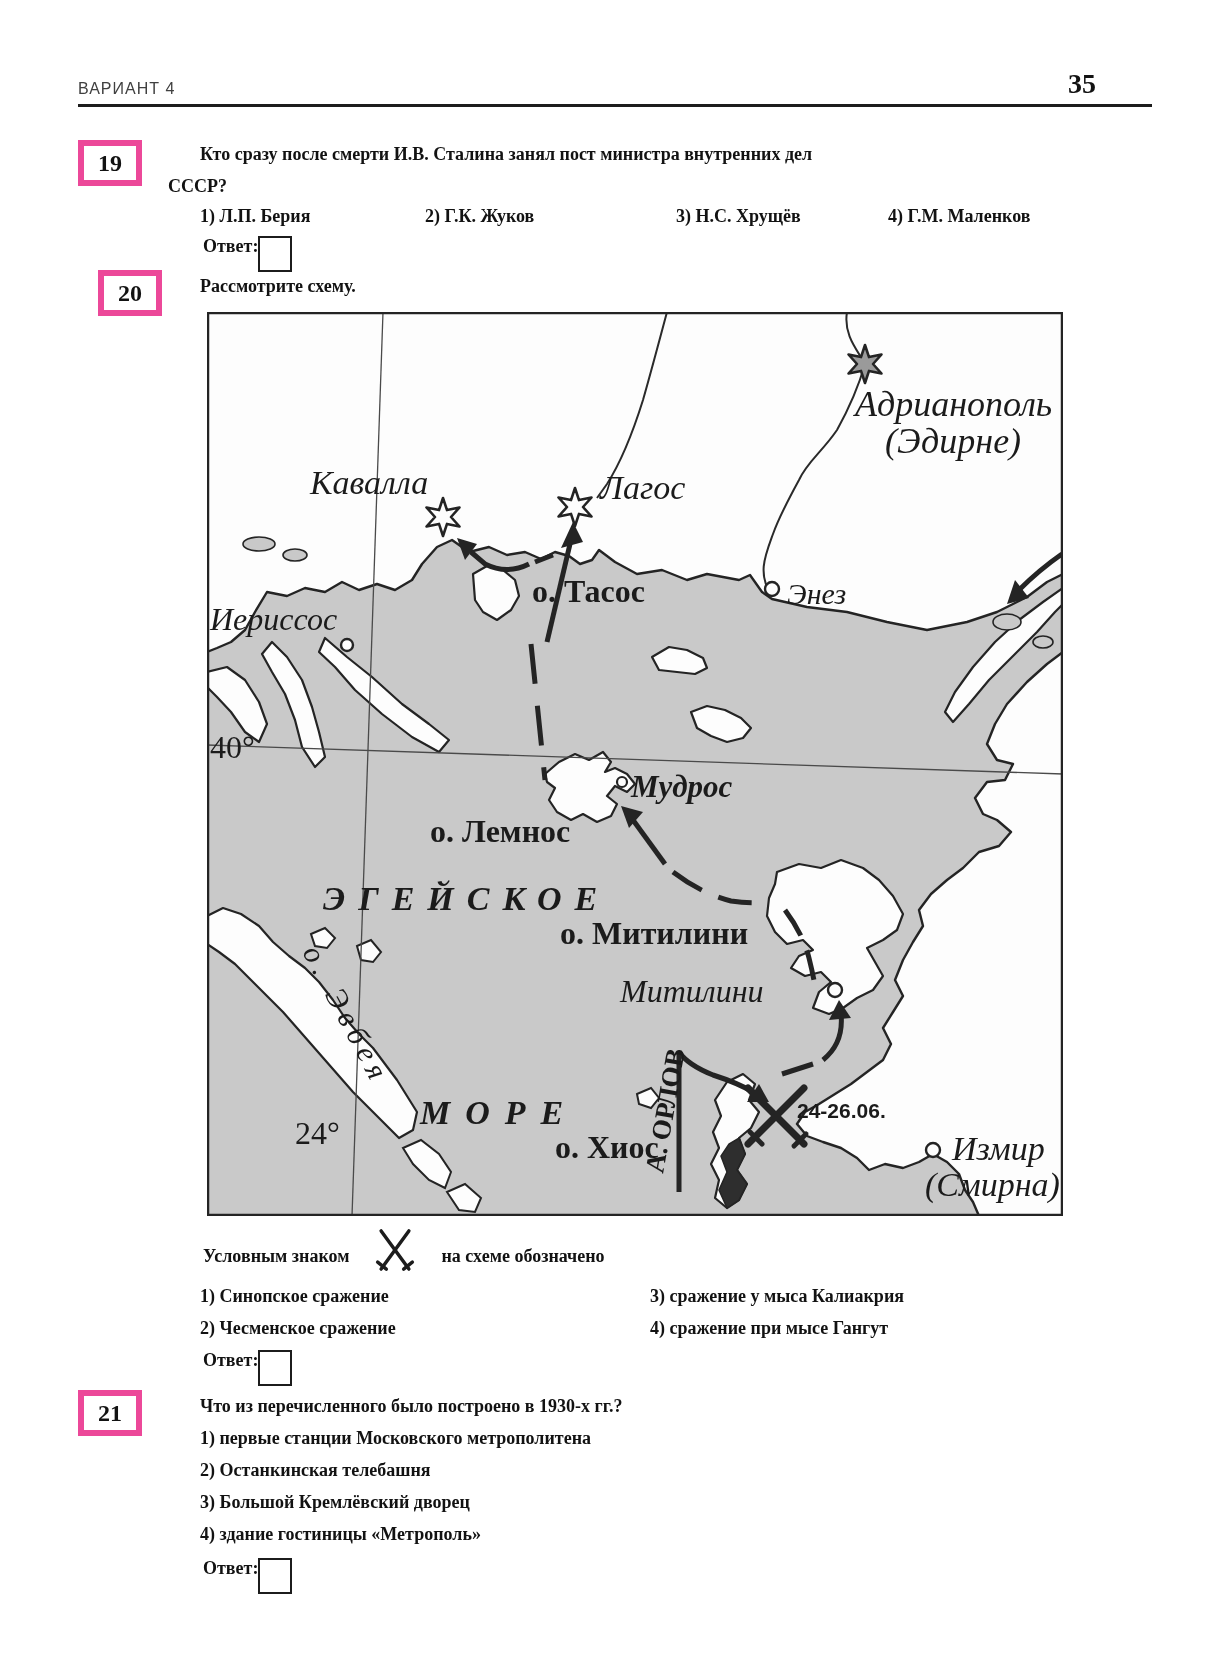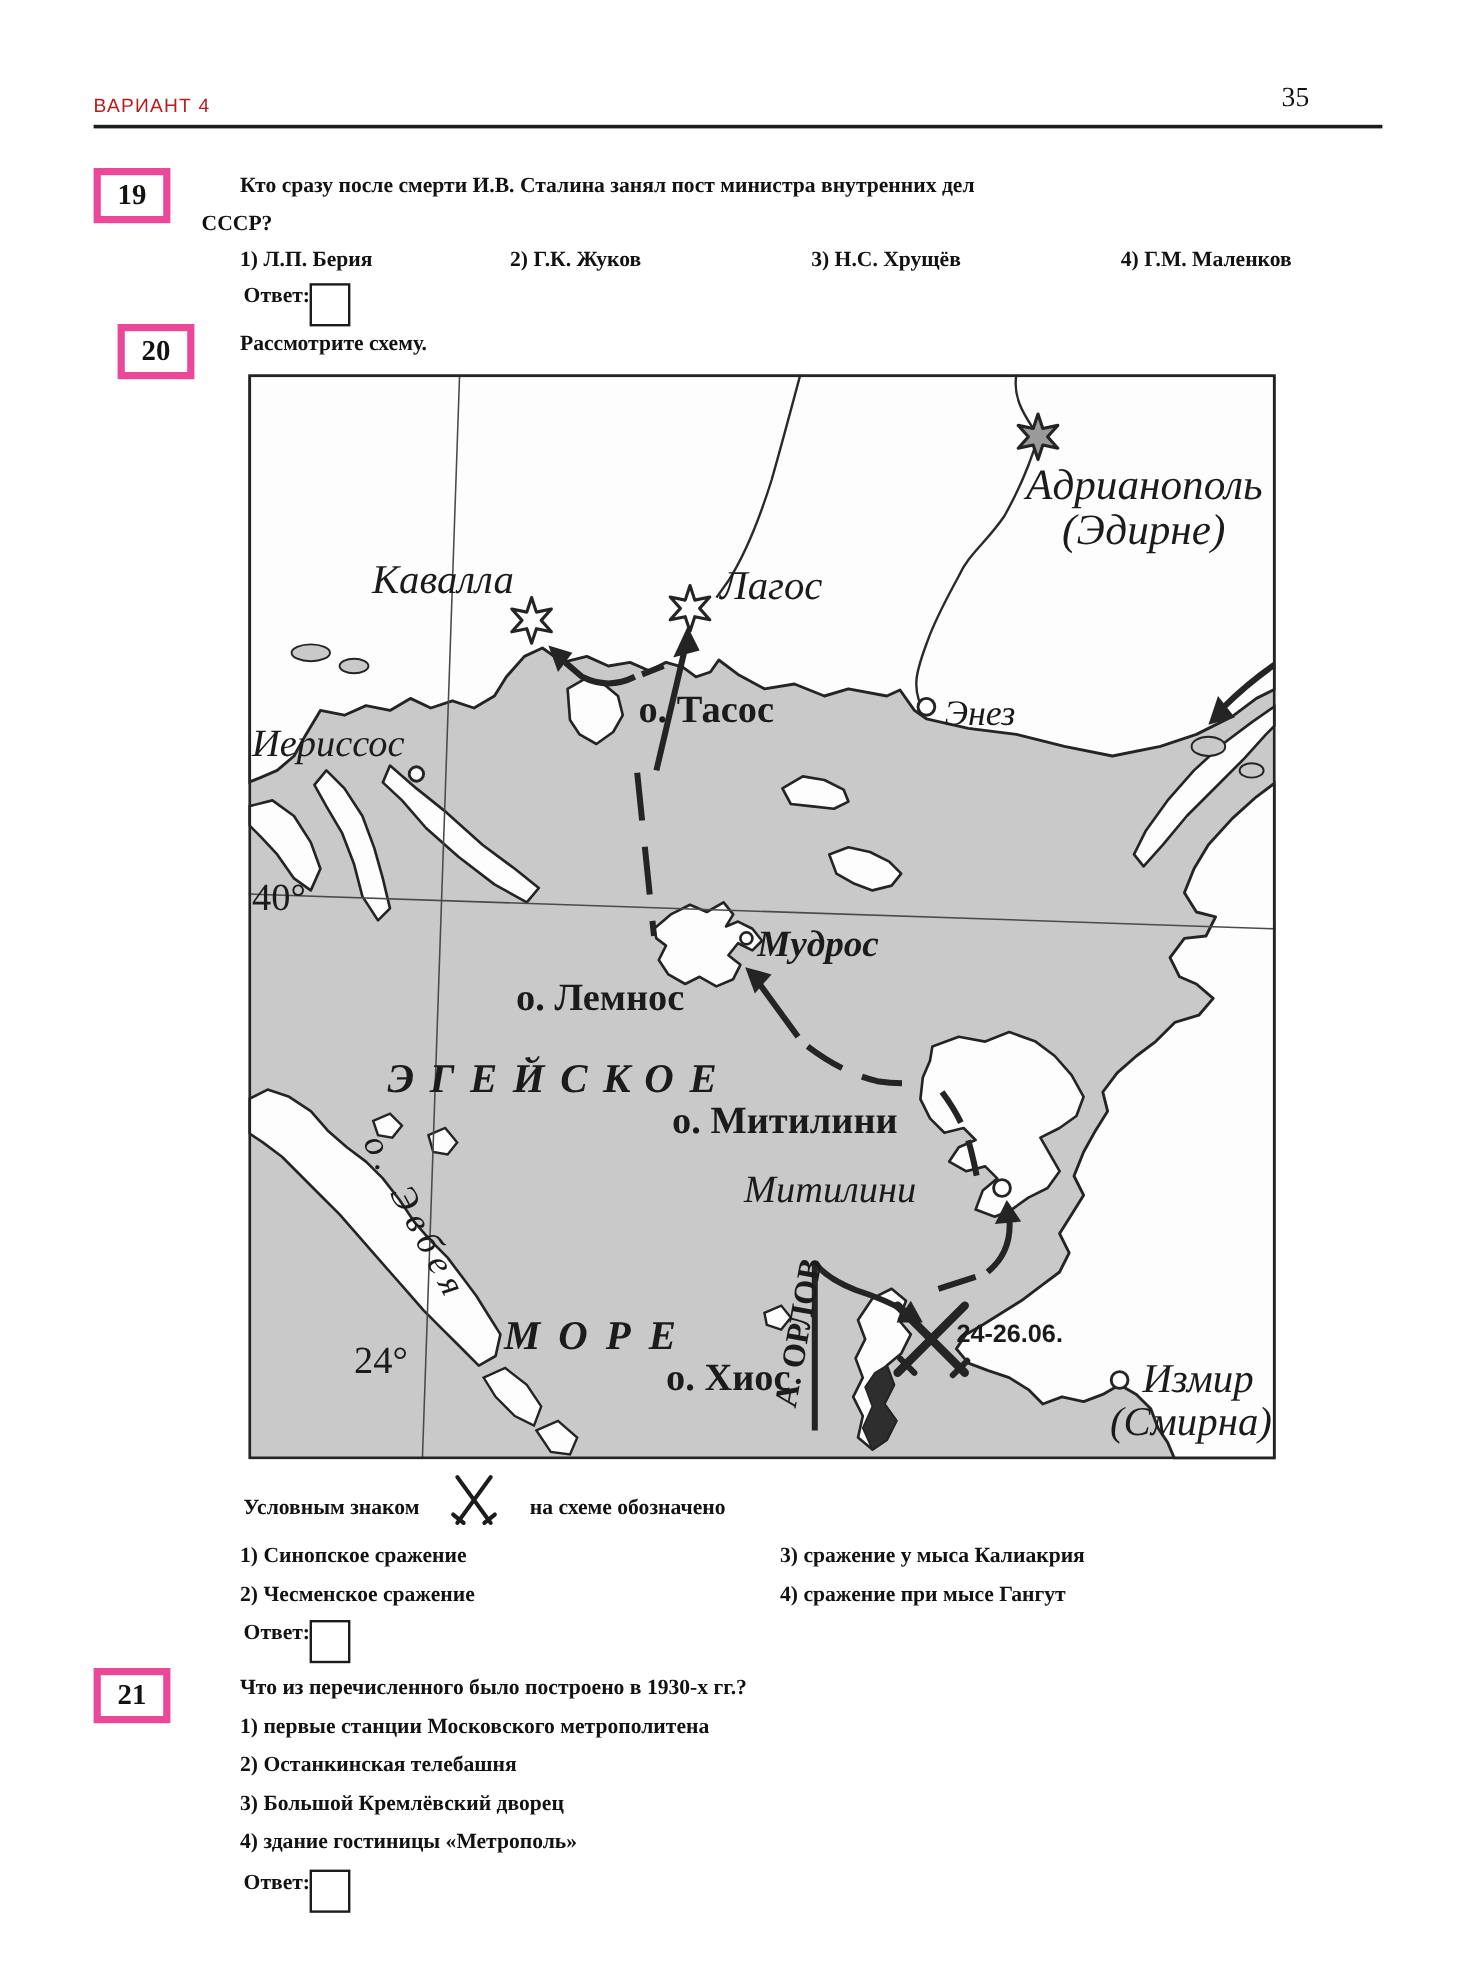--- a/index.html
+++ b/index.html
@@ -1,20 +1,20 @@
 <!DOCTYPE html>
 <html><head>
 <meta charset="utf-8">
 <style>
   html,body{margin:0;padding:0;background:#ffffff;}
   #page{position:relative;width:1229px;height:1654px;background:#fff;overflow:hidden;
         font-family:"Liberation Serif",serif;color:#121212;}
   .abs{position:absolute;}
-  .hdr-variant{font-family:"Liberation Sans",sans-serif;font-size:16px;letter-spacing:1px;color:#b91c1c;}
-  .hdr-page{font-size:23px;font-weight:400;}
+  .hdr-variant{font-family:"Liberation Sans",sans-serif;font-size:16px;letter-spacing:1px;color:#404040;}
+  .hdr-page{font-size:28px;font-weight:700;}
   .rule{position:absolute;left:78px;top:104px;width:1074px;height:3px;background:#1c1c1c;}
   .qbox{position:absolute;width:52px;height:34px;border:6px solid #ec4899;display:flex;
         align-items:center;justify-content:center;font-size:24px;font-weight:700;}
   .txt{font-size:18px;font-weight:600;line-height:1.2;white-space:nowrap;}
   .answer-row{display:flex;align-items:flex-start;}
   .answer-box{width:30px;height:32px;border:2px solid #1c1c1c;background:#fff;}
   .legend-row{display:flex;align-items:center;gap:20px;}
   svg text{fill:#1b1b1b;}
   .map-frame{position:absolute;left:207px;top:312px;width:856px;height:1020px;}
 </style>
@@ -27,21 +27,21 @@
 <div class="rule"></div>
 
 <div class="qbox" style="left:78px;top:140px;">
   <span>19</span>
 </div>
 <div class="abs txt" style="left:200px;top:144px;">Кто сразу после смерти И.В. Сталина занял пост министра внутренних дел</div>
 <div class="abs txt" style="left:168px;top:176px;">СССР?</div>
 <div class="abs txt" style="left:200px;top:206px;">1) Л.П. Берия</div>
 <div class="abs txt" style="left:425px;top:206px;">2) Г.К. Жуков</div>
 <div class="abs txt" style="left:652px;top:206px;margin-left:24px;">3) Н.С. Хрущёв</div>
-<div class="abs txt" style="left:888px;top:206px;margin-left:46px;">4) Г.М. Маленков</div>
+<div class="abs txt" style="left:888px;top:206px;">4) Г.М. Маленков</div>
 <div class="abs answer-row" style="left:203px;top:236px;">
   <span class="txt">Ответ:</span>
   <span class="answer-box"></span>
 </div>
 
 <div class="qbox" style="left:78px;top:270px;margin-left:20px;">
   <span>20</span>
 </div>
 <div class="abs txt" style="left:200px;top:276px;">Рассмотрите схему.</div>
 

